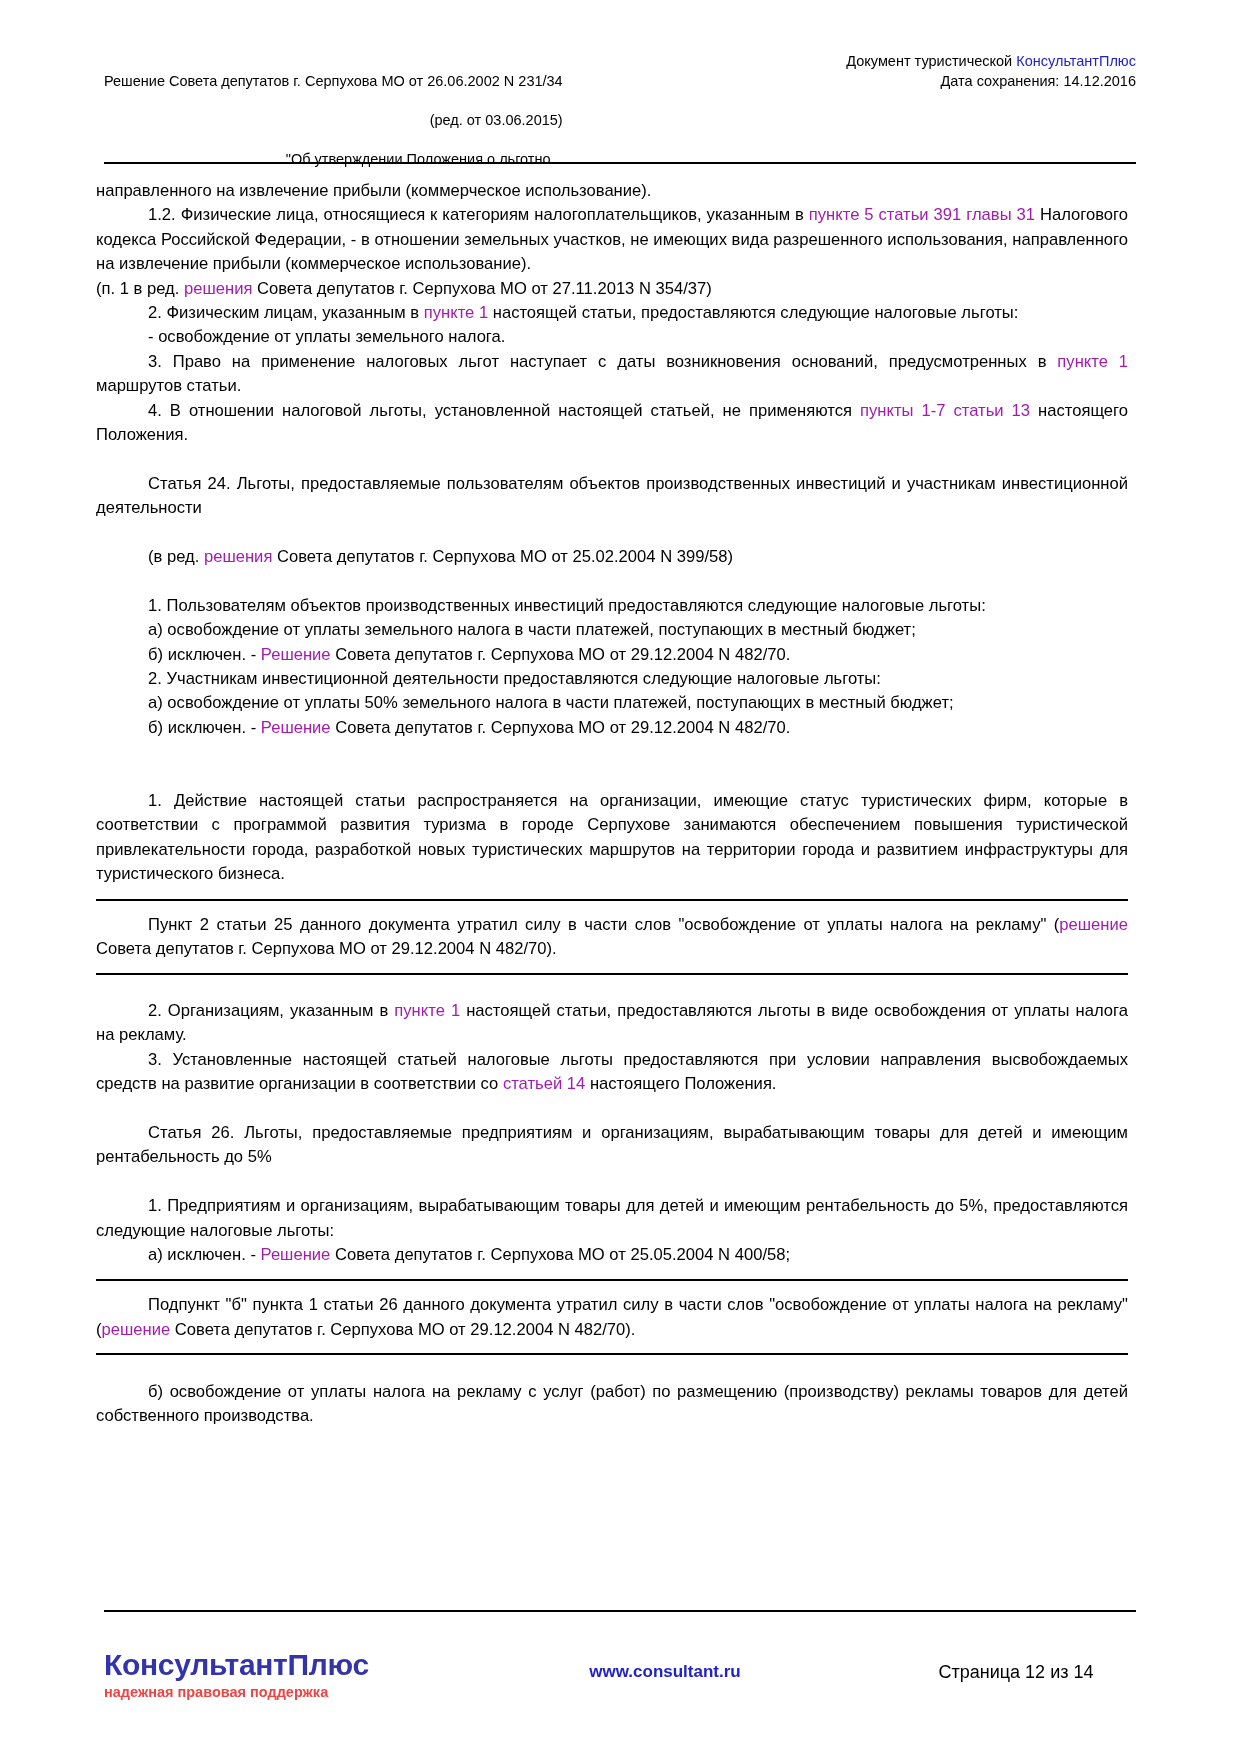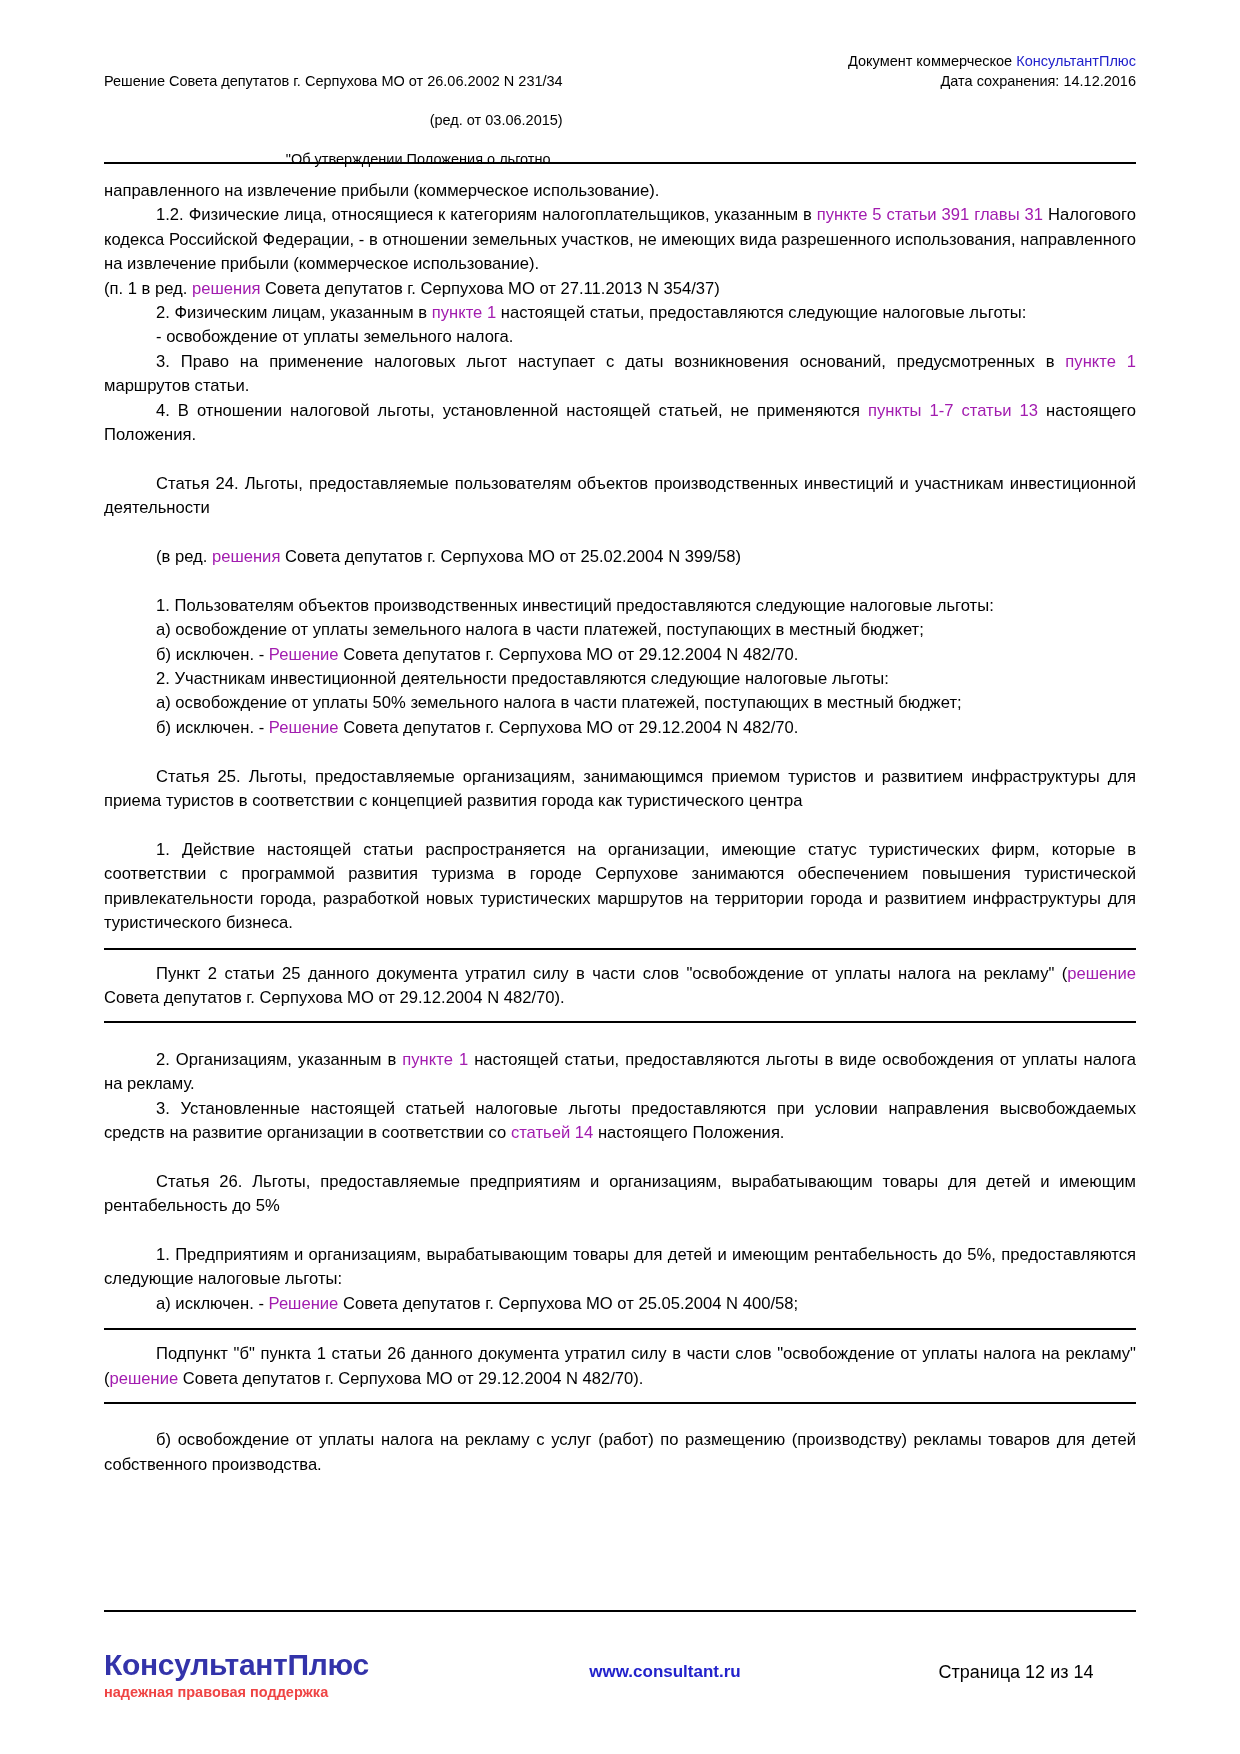--- a/index.html
+++ b/index.html
@@ -46,21 +46,21 @@
     right: 104px;
     border-top: 2.5px solid #000;
   }
   .rule-top { top: 162px; }
   .rule-bottom { top: 1610px; }
 
   
   .content {
     position: absolute;
     top: 179px;
-    left: 104px;
+    left: 96px;
     width: 1032px;
     font-size: 16.6px;
     line-height: 24.4px;
   }
   p {
     margin: 0;
     text-align: justify;
     text-justify: inter-word;
     hyphens: none;
   }
@@ -126,21 +126,21 @@
 
 <div class="page">
 
   <div class="runhead">
     <div class="runhead-left">
       <span class="line">Решение Совета депутатов г. Серпухова МО от 26.06.2002 N 231/34</span>
       <span class="line">(ред. от 03.06.2015)</span>
       <span class="line">"Об утверждении Положения о льготно...</span>
     </div>
     <div class="runhead-right">
-      <span class="line"><span>Документ коммерческое </span><span class="brand-link">КонсультантПлюс</span></span>
+      <span class="line"><span>Документ туристической </span><span class="brand-link">КонсультантПлюс</span></span>
       <span class="line">Дата сохранения: 14.12.2016</span>
     </div>
   </div>
 
   <div class="rule rule-top"></div>
 
   <div class="content">
 
     <p class="noind">направленного на извлечение прибыли (коммерческое использование).</p>
 
@@ -168,21 +168,20 @@
 
     <p class="ind">1. Пользователям объектов производственных инвестиций предоставляются следующие налоговые льготы:</p>
     <p class="ind">а) освобождение от уплаты земельного налога в части платежей, поступающих в местный бюджет;</p>
     <p class="ind"><span>б) исключен. - </span><span class="lnk">Решение</span><span> Совета депутатов г. Серпухова МО от 29.12.2004 N 482/70.</span></p>
     <p class="ind">2. Участникам инвестиционной деятельности предоставляются следующие налоговые льготы:</p>
     <p class="ind">а) освобождение от уплаты 50% земельного налога в части платежей, поступающих в местный бюджет;</p>
     <p class="ind"><span>б) исключен. - </span><span class="lnk">Решение</span><span> Совета депутатов г. Серпухова МО от 29.12.2004 N 482/70.</span></p>
 
     <div class="gap-md"></div>
 
-    <p class="ind">Статья 25. Льготы, предоставляемые организациям, занимающимся приемом туристов и развитием инфраструктуры для приема туристов в соответствии с концепцией развития города как туристического центра</p>
 
     <div class="gap-md"></div>
 
     <p class="ind">1. Действие настоящей статьи распространяется на организации, имеющие статус туристических фирм, которые в соответствии с программой развития туризма в городе Серпухове занимаются обеспечением повышения туристической привлекательности города, разработкой новых туристических маршрутов на территории города и развитием инфраструктуры для туристического бизнеса.</p>
 
     <div class="note">
       <p class="ind"><span>Пункт 2 статьи 25 данного документа утратил силу в части слов "освобождение от уплаты налога на рекламу" (</span><span class="lnk">решение</span><span> Совета депутатов г. Серпухова МО от 29.12.2004 N 482/70).</span></p>
     </div>
 
     <div class="gap-sm"></div>

